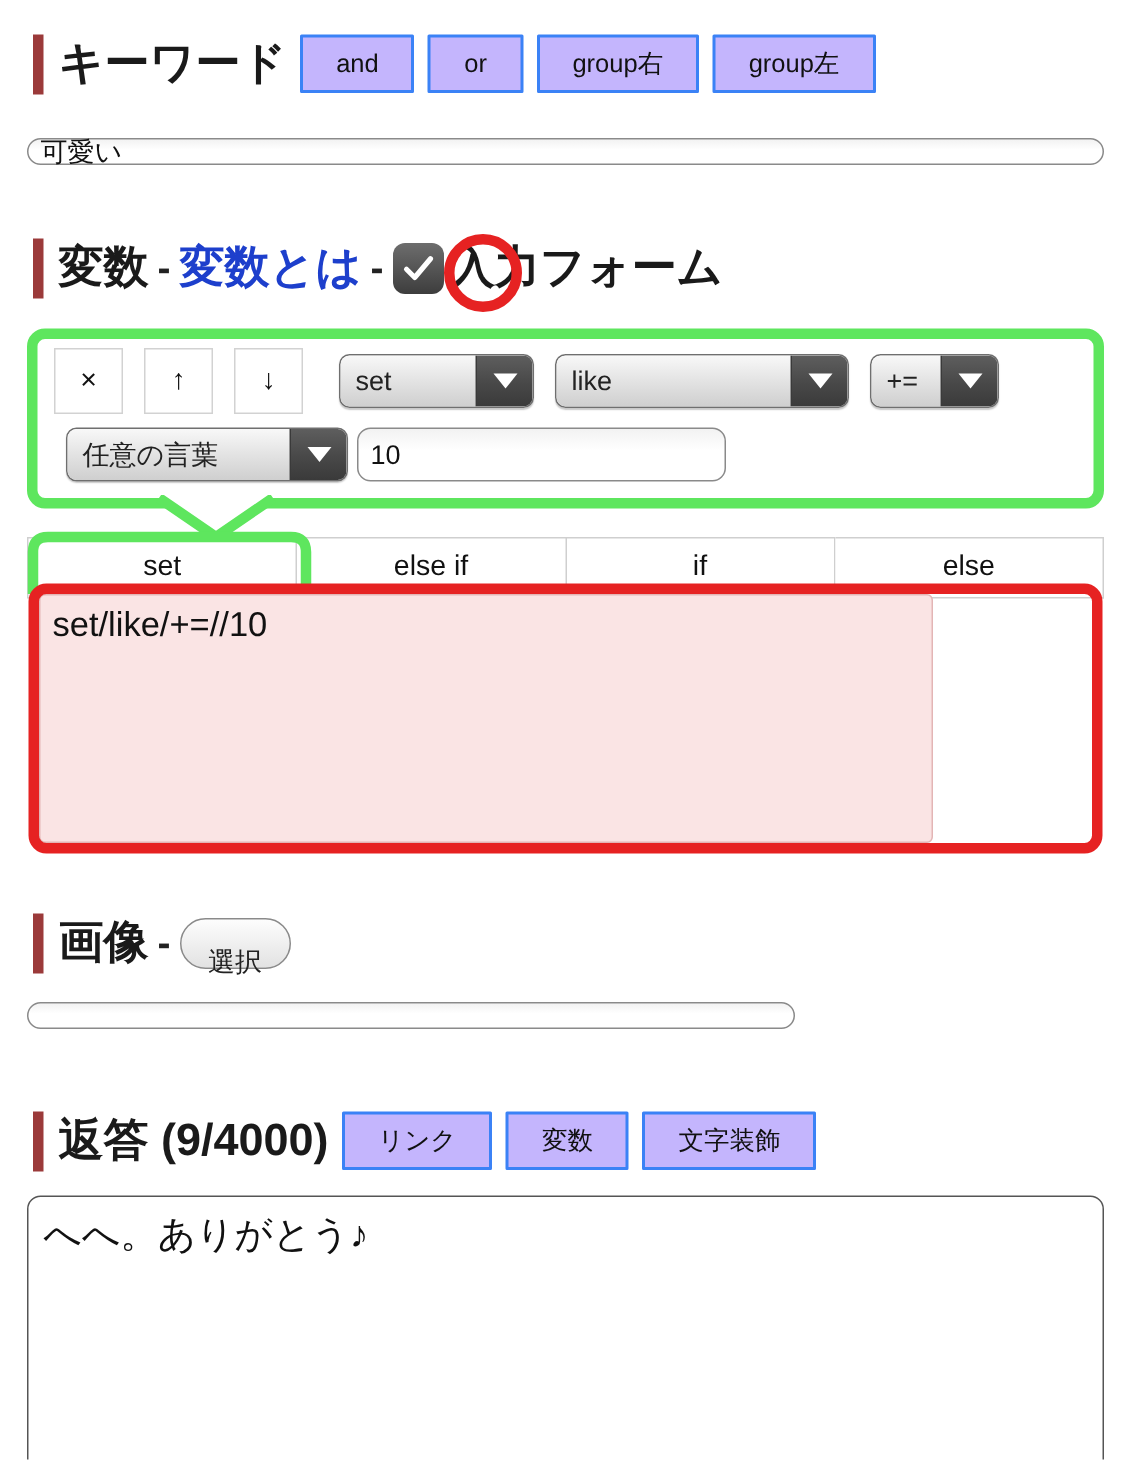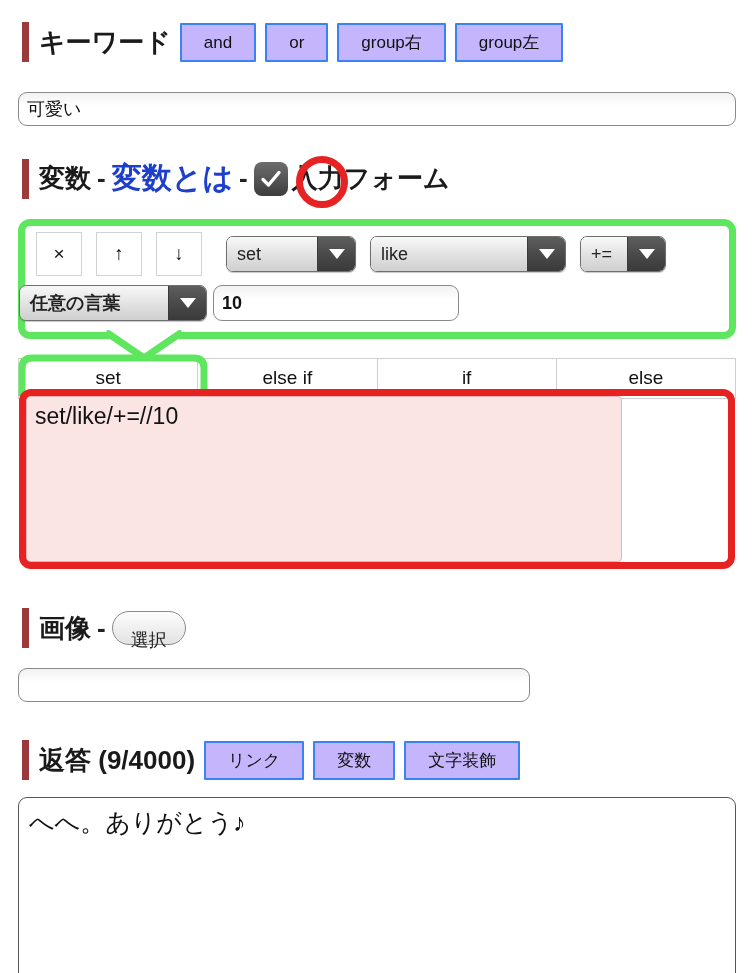--- a/index.html
+++ b/index.html
@@ -18,40 +18,40 @@
     padding-left: 22px;
     gap: 0px;
   }
   .sec-bar {
     width: 7px; height: 40px;
     background: #9b3a3a;
     margin-right: 10px;
     flex: 0 0 auto;
   }
   .sec-title {
-    font-size: 26px; font-weight: bold; color: #1a1a1a;
+    font-size: 30px; font-weight: bold; color: #1a1a1a;
     letter-spacing: 0px; white-space: nowrap;
   }
   .sec-sep { font-size: 26px; font-weight: bold; color:#222; margin: 0 6px; }
   .sec-link {
     font-size: 30px; font-weight: bold; color: #1d3fcc; white-space: nowrap;
   }
 
   
   .mini-btn {
     border: 2px solid #3b82f6; background: #c4b5fd; color:#111;
     font-size: 17px; line-height: 1;
     padding: 9px 22px; margin-left: 9px;
     border-radius: 1px; white-space: nowrap;
     font-family: "Liberation Sans", sans-serif;
   }
 
   
   .rinput {
-    height: 34px;
+    height: 18px;
     border: 1px solid #8a8a8a;
     border-radius: 9px;
     background: linear-gradient(#f2f2f2 0%, #ffffff 42%, #ffffff 100%);
     font-size: 18px; color: #111;
     padding: 0 8px;
     display: flex; align-items: center;
     font-family: "Liberation Sans", sans-serif;
   }
 
   
@@ -195,22 +195,22 @@
     </div>
 
     <div class="sel" style="width:86px;">
       <span class="sel-label" style="flex:1;">+=</span>
       <span class="sel-arrow">
           <i></i>
         </span>
     </div>
   </div>
 
-  <div style="position:absolute; left:19px; top:285px; display:flex;
-              gap:6px;font-weight:bold;">
+  <div style="position:absolute; left:44px; top:285px; display:flex;
+              gap:6px;">
     <div class="sel" style="width:188px;">
       <span class="sel-label" style="flex:1;">任意の言葉</span>
       <span class="sel-arrow">
           <i></i>
         </span>
     </div>
     <div class="rinput" style="width:246px; height:36px;">
       <span>10</span>
     </div>
   </div>

